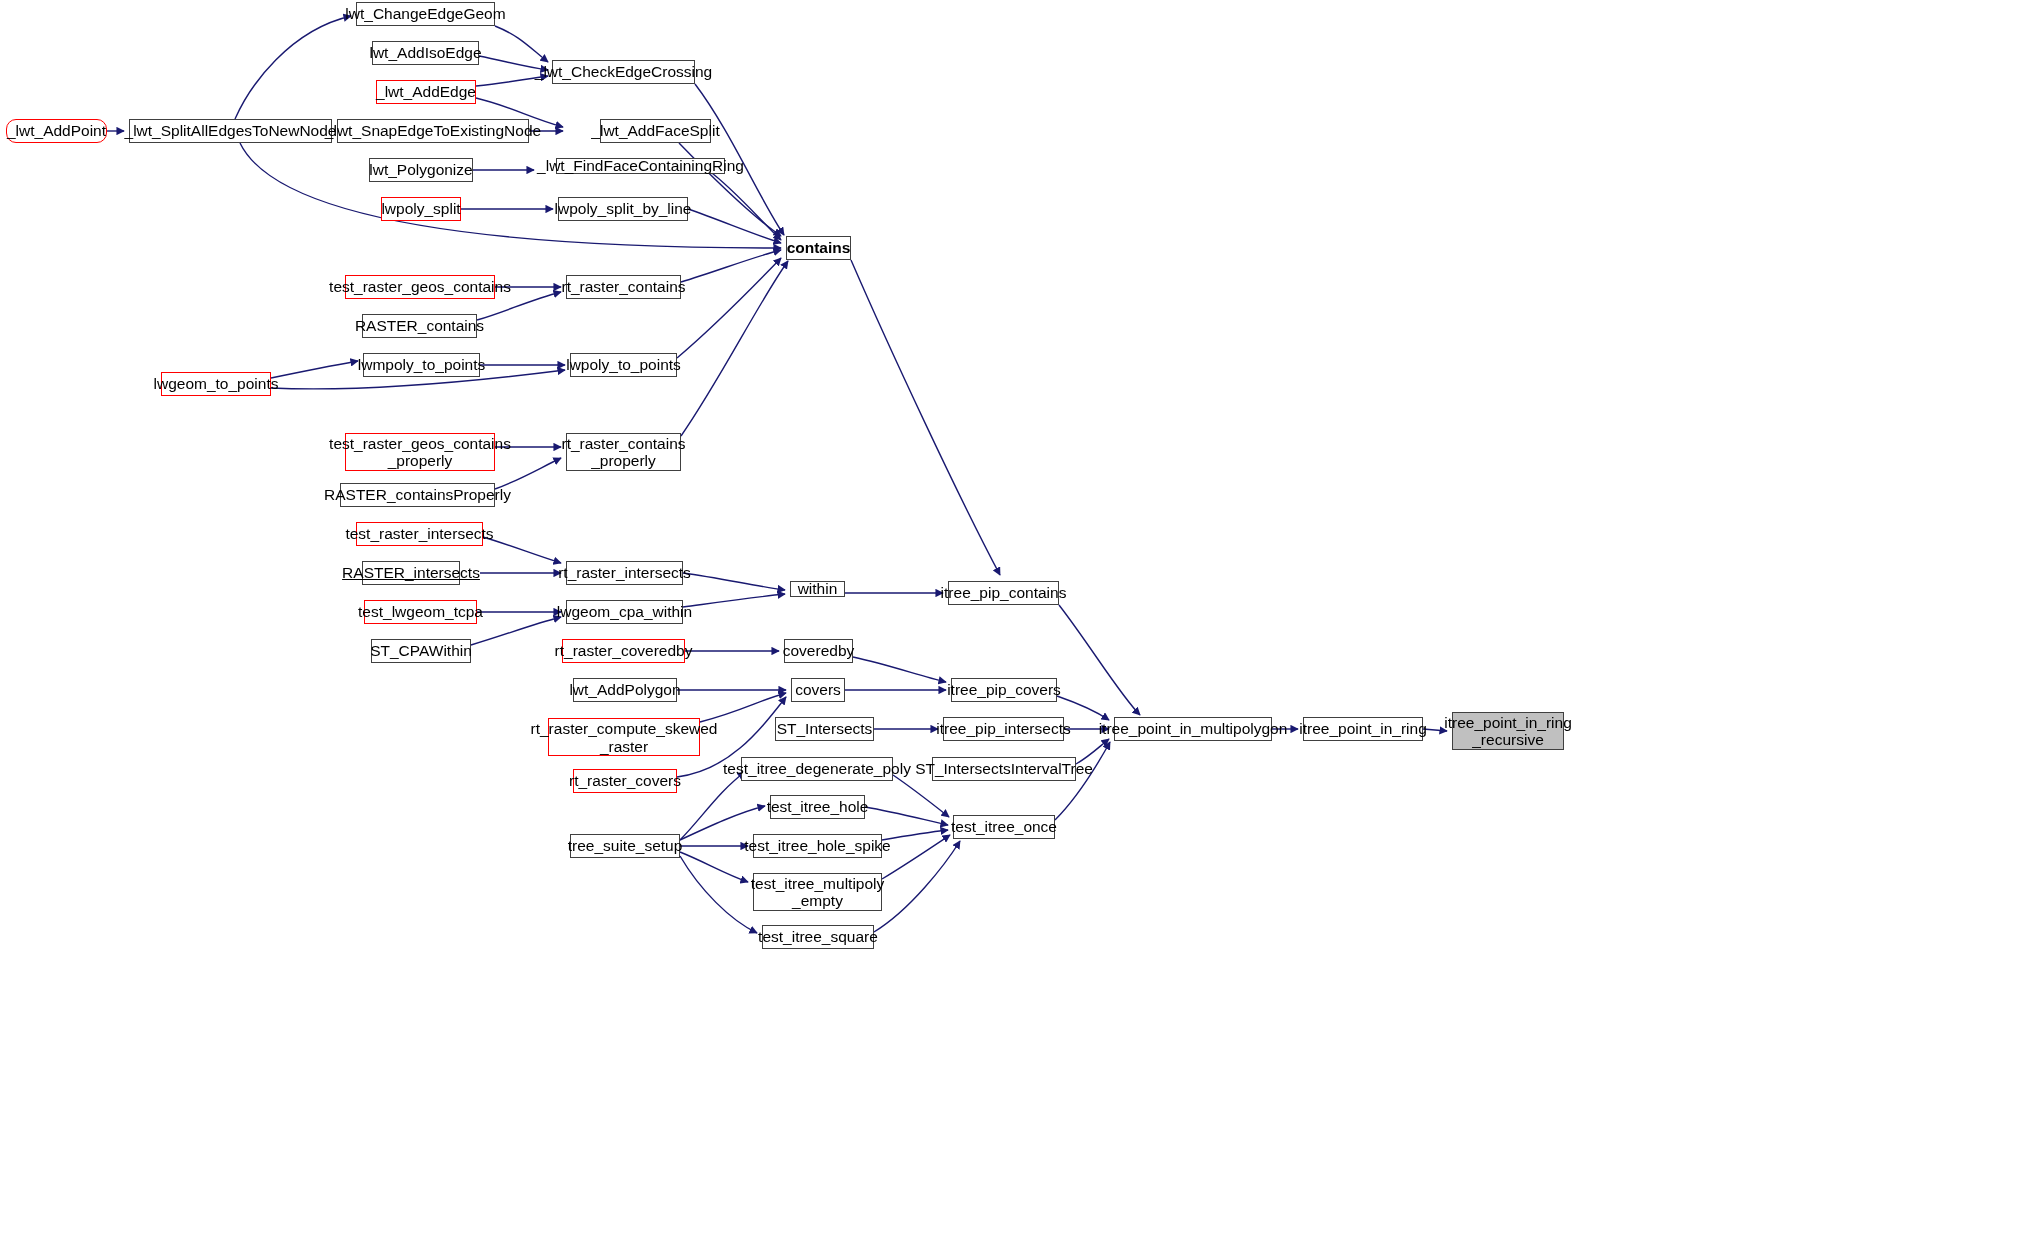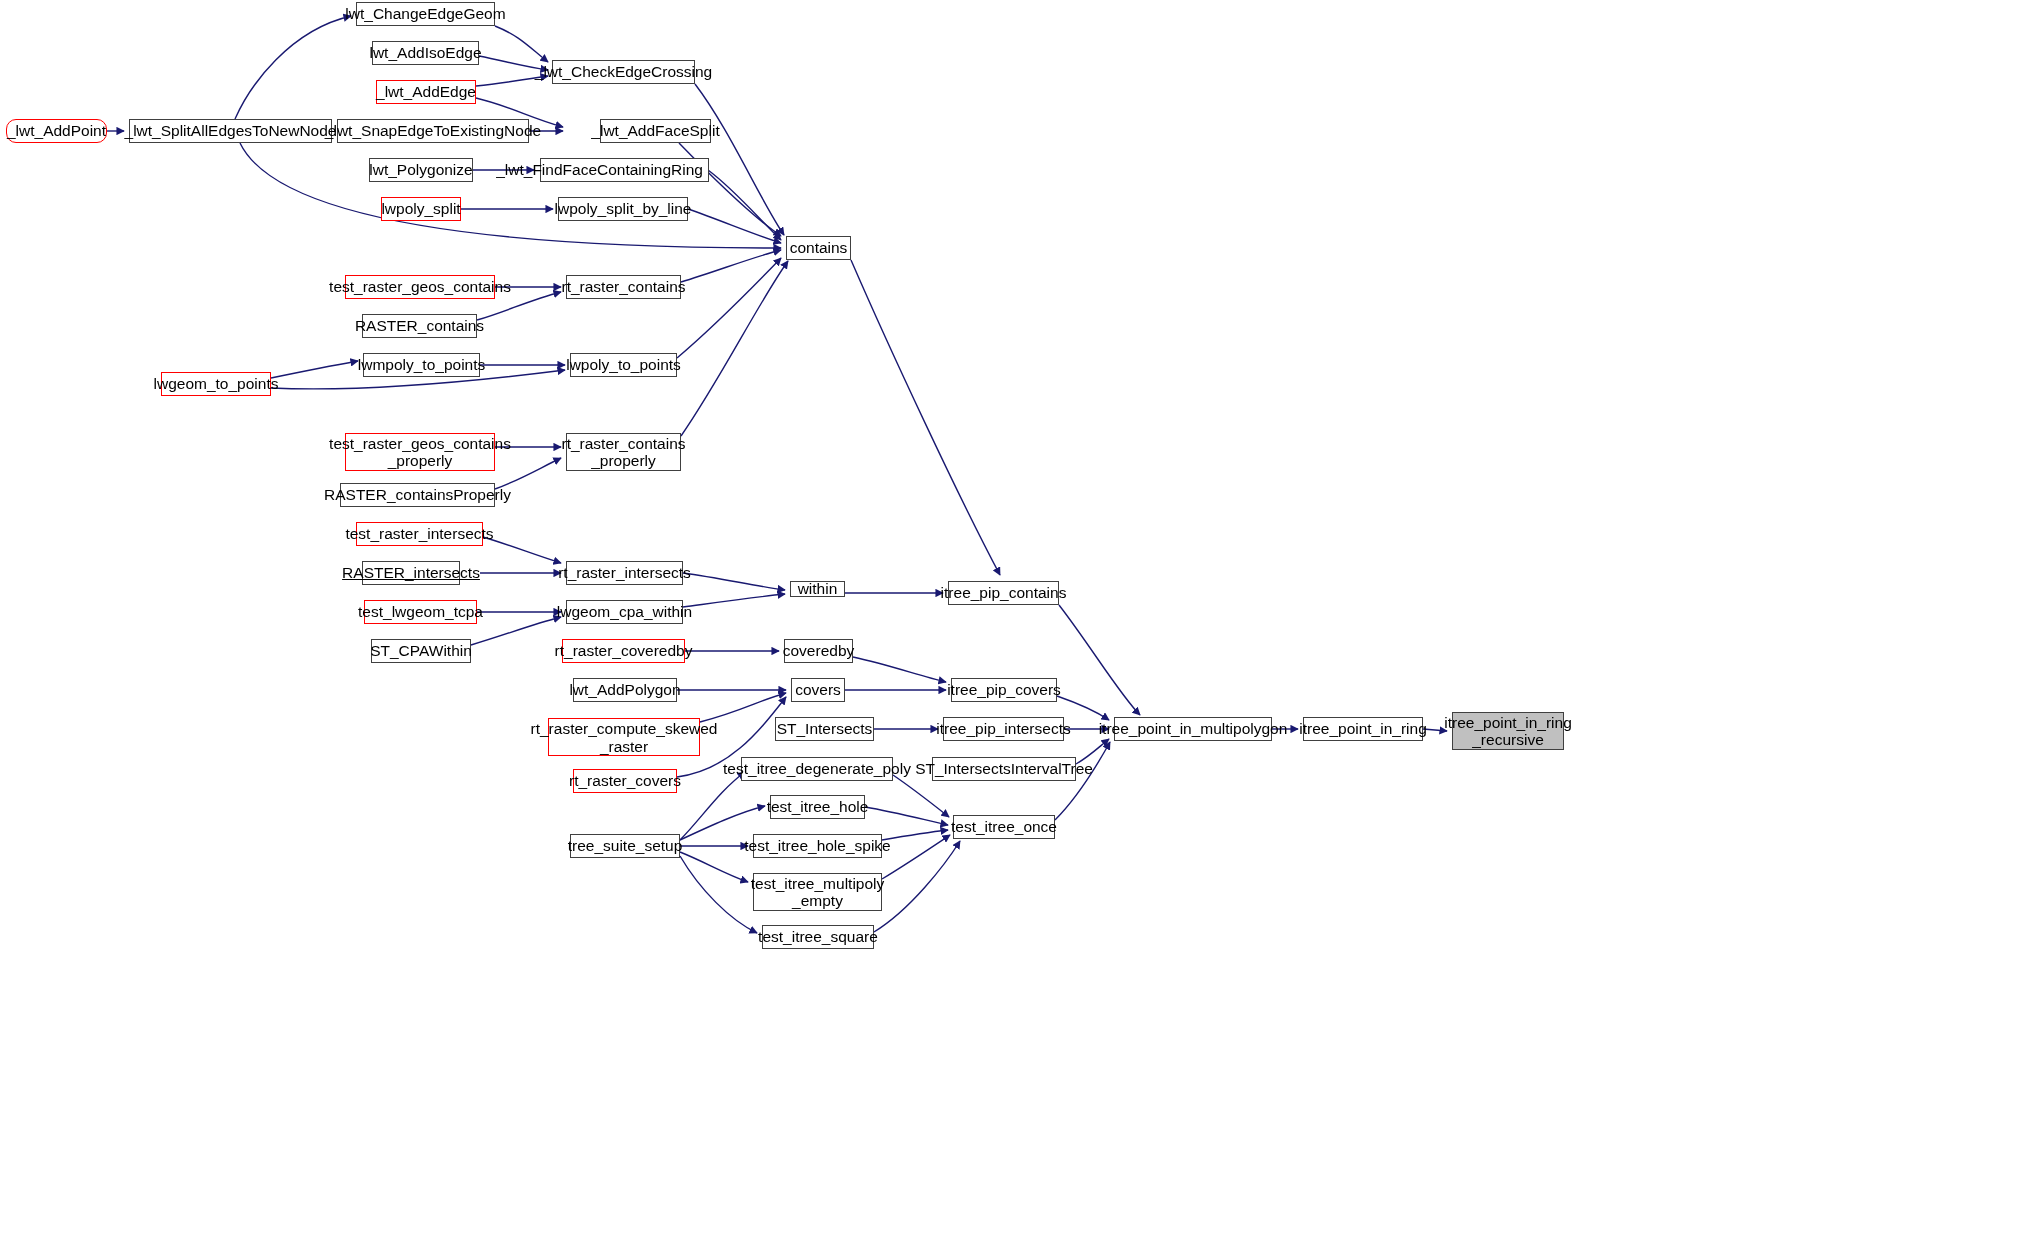--- a/index.html
+++ b/index.html
@@ -87,24 +87,24 @@
   <div id="node-layer">
       <div class="node" style="left: 356px; top: 2px; width: 139px; height: 24px;"><span>lwt_ChangeEdgeGeom</span></div>
       <div class="node" style="left: 372px; top: 41px; width: 107px; height: 24px;"><span>lwt_AddIsoEdge</span></div>
       <div class="node red" style="left: 376px; top: 80px; width: 100px; height: 24px;"><span>_lwt_AddEdge</span></div>
       <div class="node red" style="left: 6px; top: 119px; width: 101px; height: 24px; border-radius: 10px;"><span>_lwt_AddPoint</span></div>
       <div class="node" style="left: 129px; top: 119px; width: 203px; height: 24px;"><span>_lwt_SplitAllEdgesToNewNode</span></div>
       <div class="node" style="left: 337px; top: 119px; width: 192px; height: 24px;"><span>_lwt_SnapEdgeToExistingNode</span></div>
       <div class="node" style="left: 552px; top: 60px; width: 143px; height: 24px;"><span>_lwt_CheckEdgeCrossing</span></div>
       <div class="node" style="left: 600px; top: 119px; width: 111px; height: 24px;"><span>_lwt_AddFaceSplit</span></div>
       <div class="node" style="left: 369px; top: 158px; width: 104px; height: 24px;"><span>lwt_Polygonize</span></div>
-      <div class="node" style="left: 540px; top: 158px; width: 169px; height: 24px; justify-content: flex-end;"><span>_lwt_FindFaceContainingRing</span></div>
+      <div class="node" style="left: 556px; top: 158px; width: 169px; height: 16px;"><span>_lwt_FindFaceContainingRing</span></div>
       <div class="node red" style="left: 381px; top: 197px; width: 80px; height: 24px;"><span>lwpoly_split</span></div>
       <div class="node" style="left: 558px; top: 197px; width: 130px; height: 24px;"><span>lwpoly_split_by_line</span></div>
-      <div class="node" style="left: 786px; top: 236px; width: 65px; height: 24px;"><span>contains</span></div>
+      <div class="node" style="left: 786px; top: 236px; width: 65px; height: 24px; font-weight: bold;"><span>contains</span></div>
       <div class="node red" style="left: 345px; top: 275px; width: 150px; height: 24px;"><span>test_raster_geos_contains</span></div>
       <div class="node" style="left: 566px; top: 275px; width: 115px; height: 24px;"><span>rt_raster_contains</span></div>
       <div class="node" style="left: 362px; top: 314px; width: 115px; height: 24px;"><span>RASTER_contains</span></div>
       <div class="node" style="left: 363px; top: 353px; width: 117px; height: 24px;"><span>lwmpoly_to_points</span></div>
       <div class="node red" style="left: 161px; top: 372px; width: 110px; height: 24px;"><span>lwgeom_to_points</span></div>
       <div class="node" style="left: 570px; top: 353px; width: 107px; height: 24px;"><span>lwpoly_to_points</span></div>
       <div class="node red" style="left: 345px; top: 433px; width: 150px; height: 38px;"><span>test_raster_geos_contains
 _properly</span></div>
       <div class="node" style="left: 566px; top: 433px; width: 115px; height: 38px;"><span>rt_raster_contains
 _properly</span></div>

